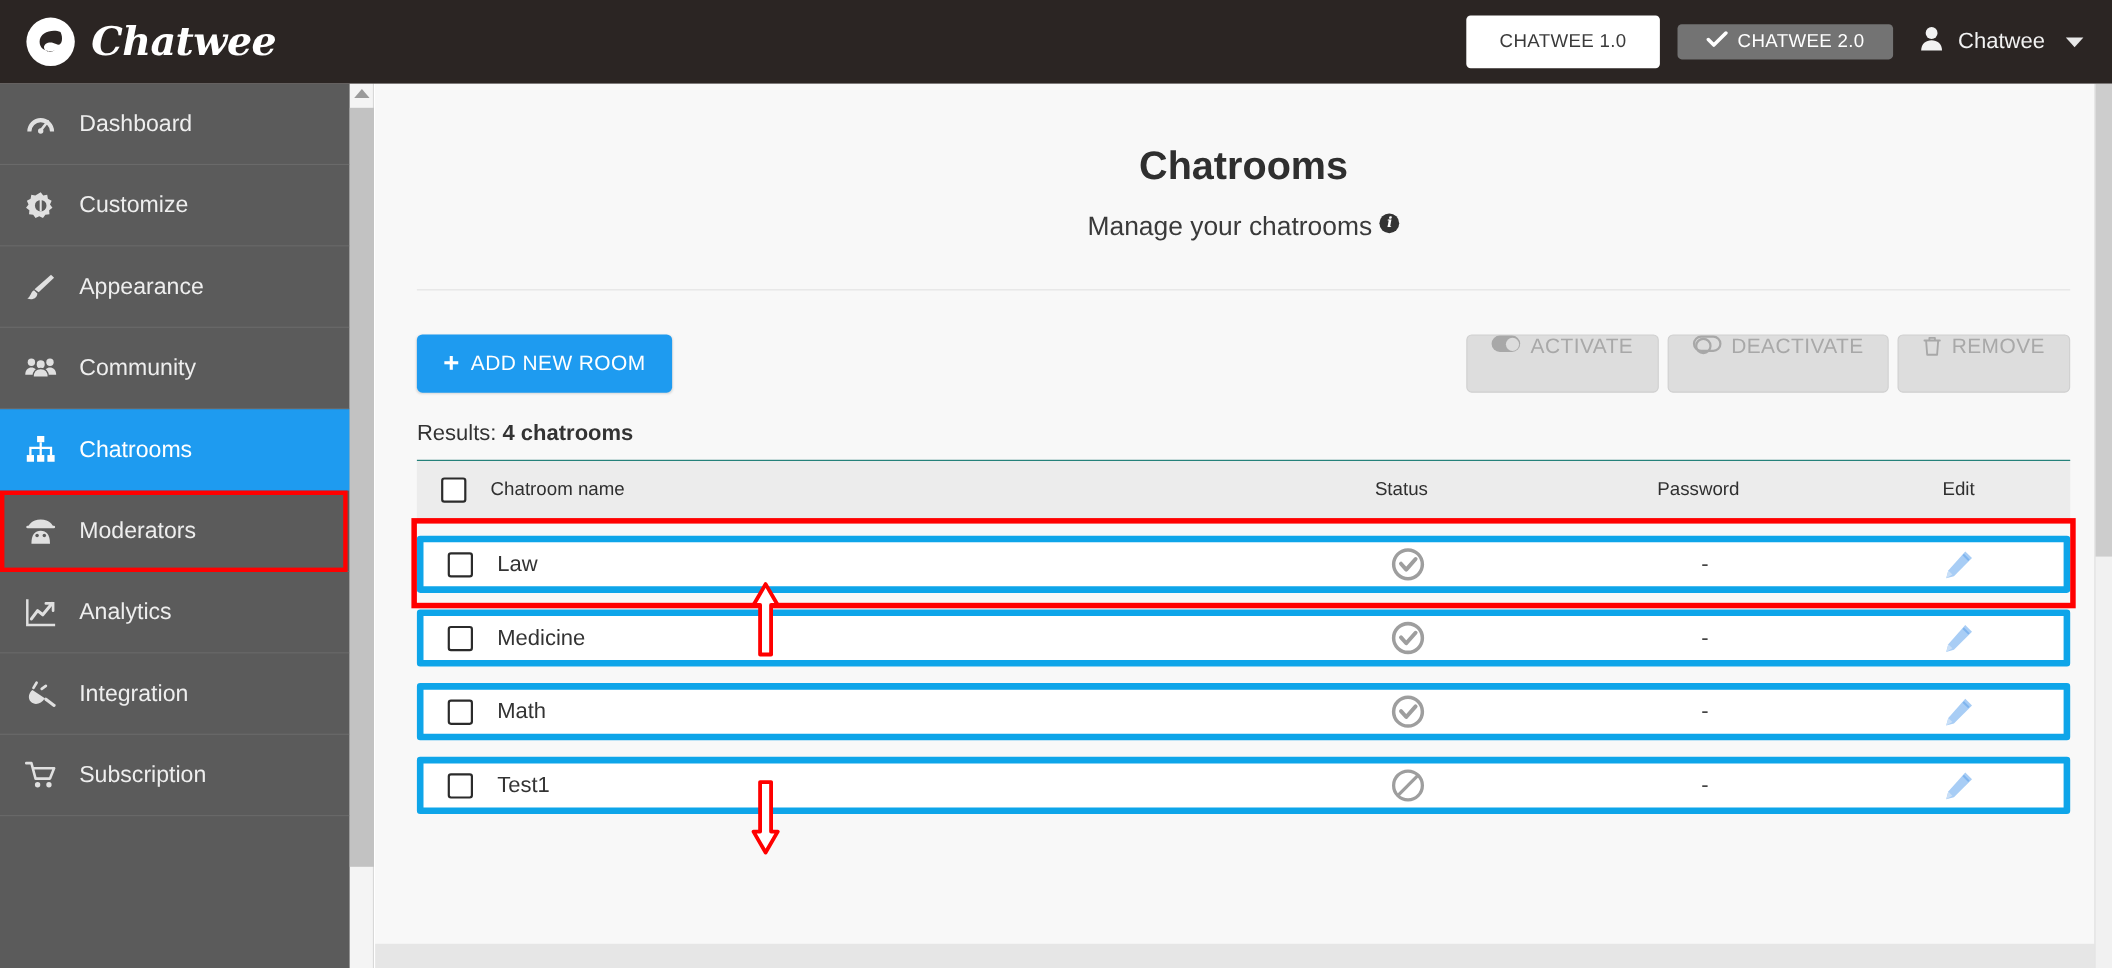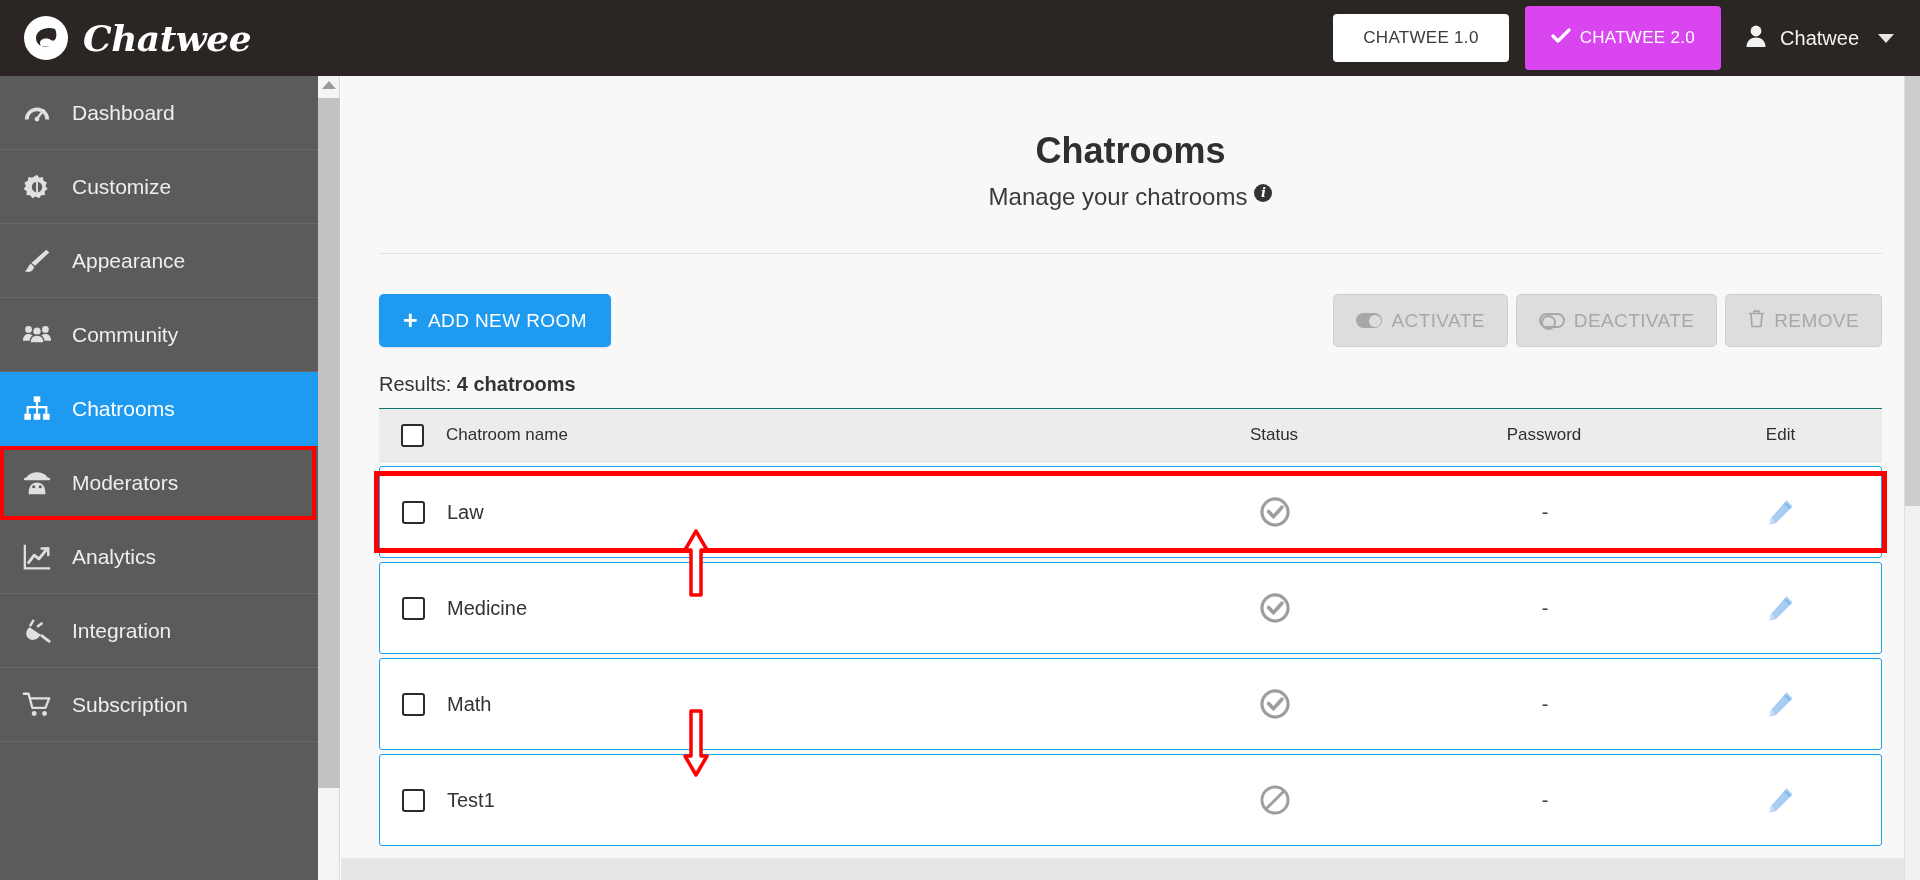--- a/index.html
+++ b/index.html
@@ -55,25 +55,25 @@
     border: none;
     border-radius: 4px;
     height: 48px;
     padding: 0 30px;
     font-size: 17px;
     font-family: "Liberation Sans", sans-serif;
     cursor: pointer;
     letter-spacing: 0.3px;
   }
   .btn-v2 {
-    background: #d946ef;
+    background: #737373;
     color: #ffffff;
     border: none;
     border-radius: 4px;
-    height: 64px;
+    height: 32px;
     padding: 0 26px;
     font-size: 17px;
     font-family: "Liberation Sans", sans-serif;
     cursor: pointer;
     display: flex;
     align-items: center;
     gap: 9px;
     letter-spacing: 0.3px;
   }
   .user-menu {
@@ -175,21 +175,21 @@
   .page-head {
     padding-top: 54px;
     text-align: center;
   }
   .page-title {
     font-size: 36px;
     color: #2f2f2f;
     font-weight: bold;
   }
   .page-sub {
-    margin-top: 11px;
+    margin-top: 21px;
     font-size: 24px;
     color: #3a3a3a;
     display: inline-flex;
     align-items: flex-start;
     gap: 7px;
   }
   .info-dot {
     display: inline-flex;
     align-items: center;
     justify-content: center;
@@ -243,21 +243,20 @@
   }
   .btn-ghost {
     background: #dddddd;
     color: #a8a8a8;
     border: 1px solid #cfcfcf;
     border-radius: 5px;
     height: 53px;
     padding: 0 22px;
     font-size: 19px;
     display: flex;
-    align-items: center;
     gap: 9px;
     cursor: default;
     letter-spacing: 0.4px;
   }
   .toggle-on {
     width: 26px; height: 15px;
     border-radius: 8px;
     background: #a8a8a8;
     position: relative;
     flex: 0 0 26px;
@@ -303,26 +302,26 @@
     height: 54px;
     display: flex;
     align-items: center;
     border-top: 1px solid #0f766e;
     border-bottom: 1px solid #e0e0e0;
     font-size: 17px;
     color: #2f2f2f;
   }
   .row {
     background: #ffffff;
-    height: 92px;
-    display: flex;
-    align-items: center;
-    border: 1px solid #0ea5e9;
+    height: 52px;
+    display: flex;
+    align-items: center;
+    border: 6px solid #0ea5e9;
     border-radius: 3px;
-    margin-top: 4px;
+    margin-top: 15px;
     font-size: 20px;
     color: #333;
     position: relative;
   }
   .c-name  { flex: 0 0 760px; display: flex; align-items: center; gap: 22px; padding-left: 22px; }
   .c-status{ flex: 0 0 270px; text-align: right; display: flex; justify-content: center; }
   .c-pass  { flex: 0 0 270px; text-align: center; display: flex; justify-content: center; }
   .c-edit  { flex: 1;        text-align: center; display: flex; justify-content: center; }
 
   .cb {

